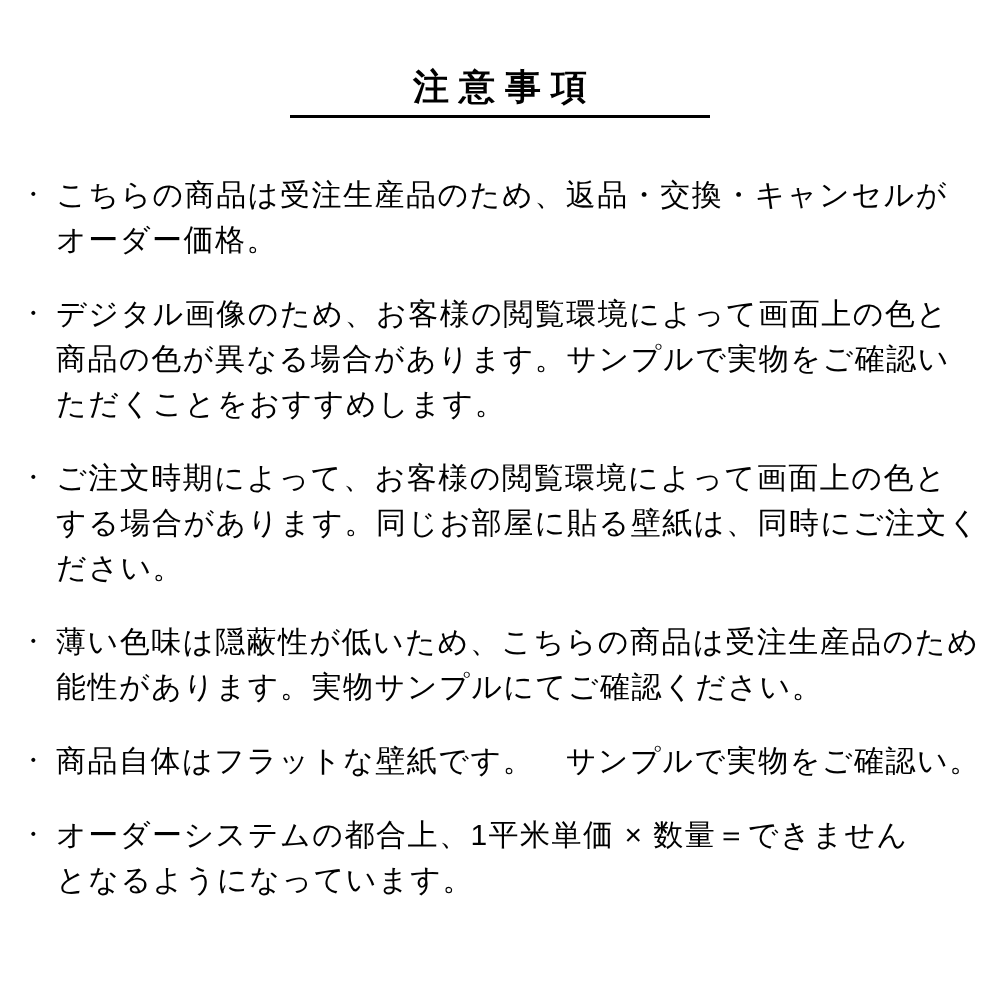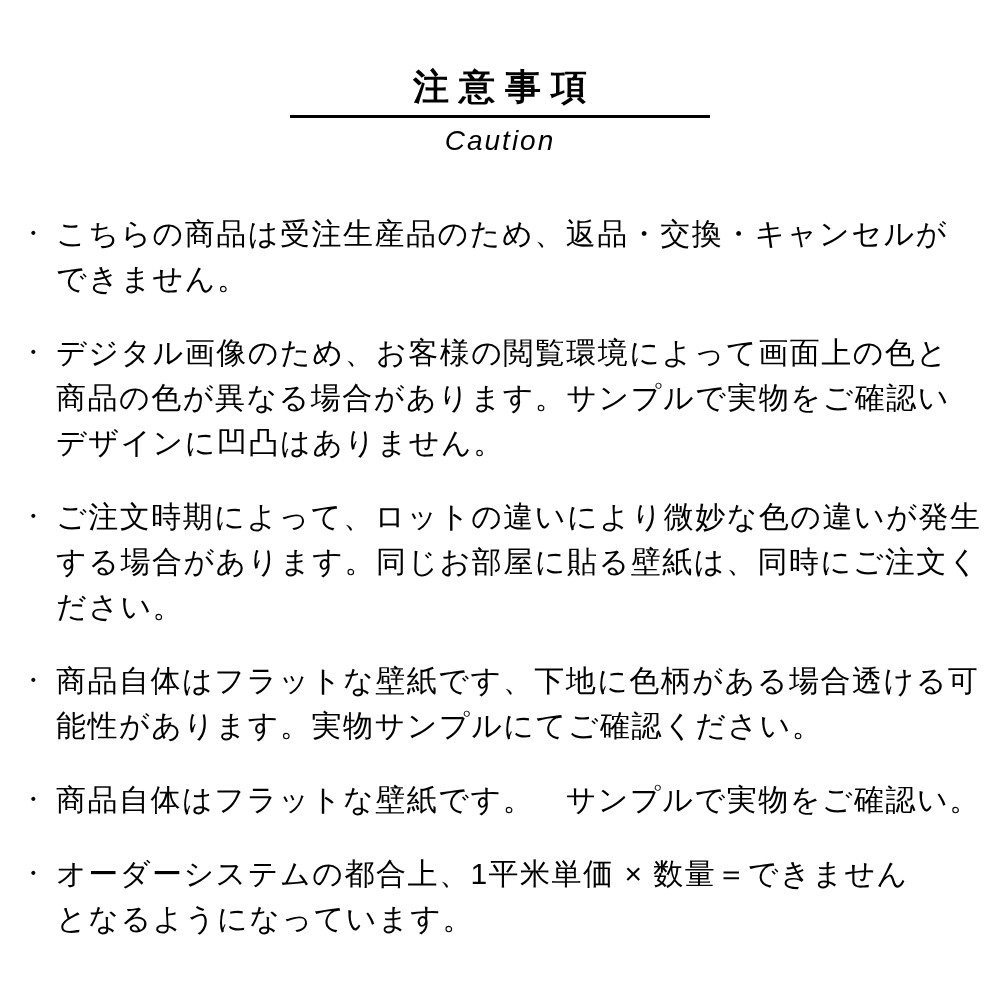--- a/index.html
+++ b/index.html
@@ -63,48 +63,47 @@
   }
 </style>
 </head>
 <body>
 
 <div class="page">
 
   <div class="header">
     <div class="page-title">注意事項</div>
     <div class="divider"></div>
-    <div class="page-subtitle">Caution</div>
   </div>
 
   <div class="caution-list">
 
     <div class="caution-item">
       <span class="bullet-marker">・</span>
       <div class="caution-text">こちらの商品は受注生産品のため、返品・交換・キャンセルが
-できません。</div>
+オーダー価格。</div>
     </div>
 
     <div class="caution-item">
       <span class="bullet-marker">・</span>
       <div class="caution-text">デジタル画像のため、お客様の閲覧環境によって画面上の色と
 商品の色が異なる場合があります。サンプルで実物をご確認い
-デザインに凹凸はありません。</div>
+ただくことをおすすめします。</div>
     </div>
 
     <div class="caution-item">
       <span class="bullet-marker">・</span>
-      <div class="caution-text">ご注文時期によって、ロットの違いにより微妙な色の違いが発生
+      <div class="caution-text">ご注文時期によって、お客様の閲覧環境によって画面上の色と
 する場合があります。同じお部屋に貼る壁紙は、同時にご注文く
 ださい。</div>
     </div>
 
     <div class="caution-item">
       <span class="bullet-marker">・</span>
-      <div class="caution-text">商品自体はフラットな壁紙です、下地に色柄がある場合透ける可
+      <div class="caution-text">薄い色味は隠蔽性が低いため、こちらの商品は受注生産品のため
 能性があります。実物サンプルにてご確認ください。</div>
     </div>
 
     <div class="caution-item">
       <span class="bullet-marker">・</span>
       <div class="caution-text">商品自体はフラットな壁紙です。　サンプルで実物をご確認い。</div>
     </div>
 
     <div class="caution-item">
       <span class="bullet-marker">・</span>

